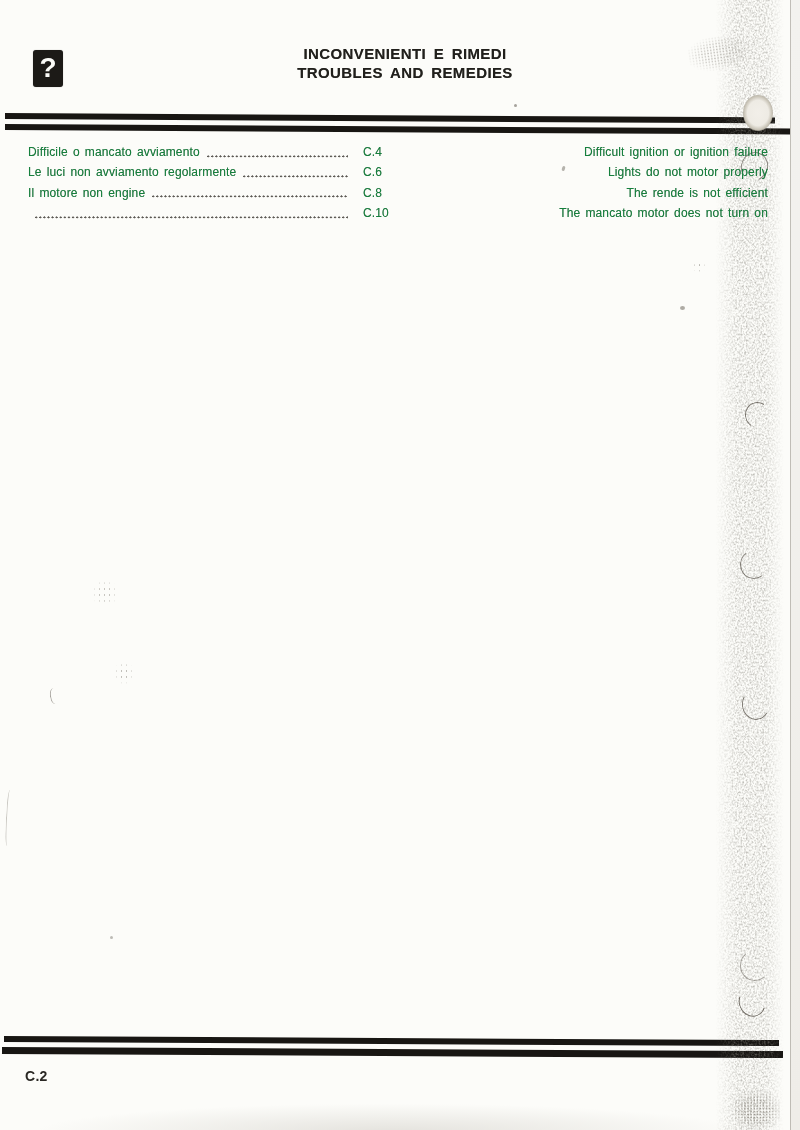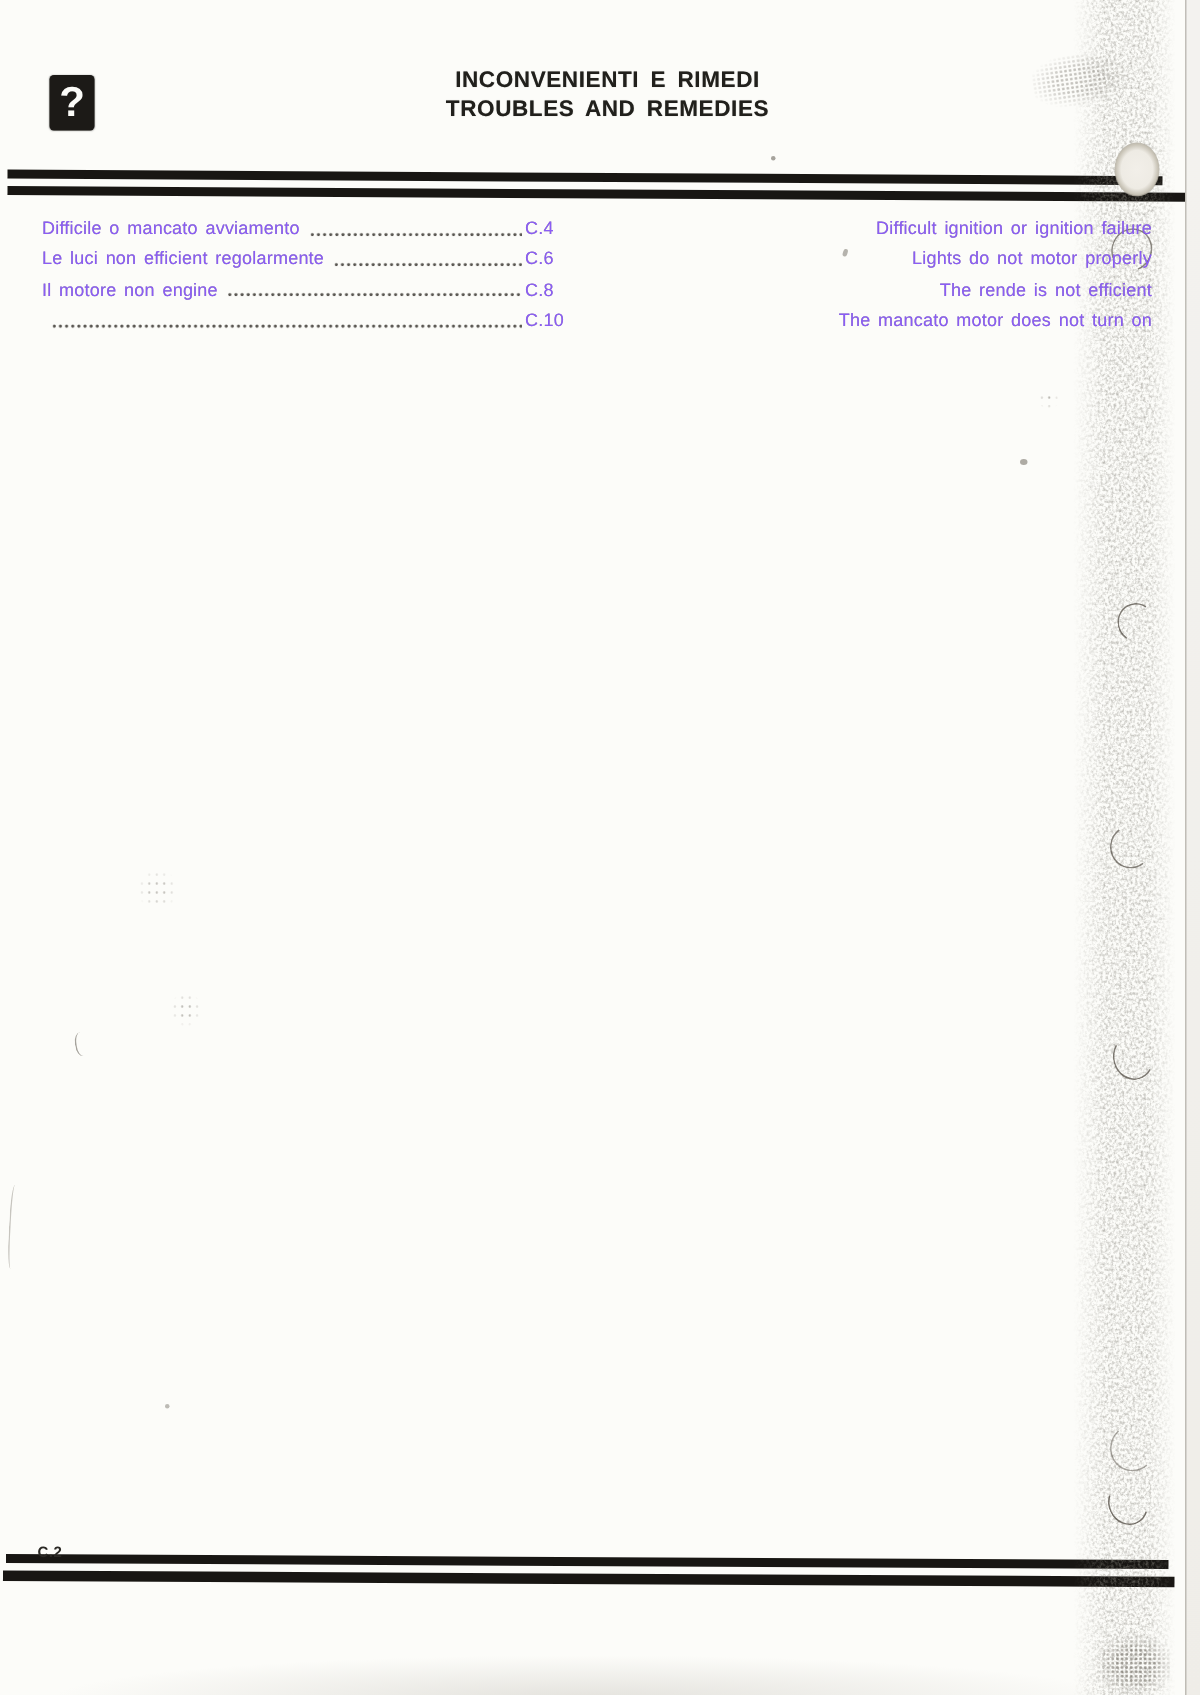--- a/index.html
+++ b/index.html
@@ -27,33 +27,33 @@
   }
   
   .bar{position:absolute;background:#181613;z-index:2;transform-origin:left center;}
   .bar-t1{left:5px;top:113px;width:770px;height:5.5px;transform:rotate(.33deg);}
   .bar-t2{left:5px;top:123.5px;width:786px;height:6px;transform:rotate(.33deg);}
   .bar-b1{left:4px;top:1036px;width:775px;height:5.5px;transform:rotate(.3deg);}
   .bar-b2{left:2px;top:1046.5px;width:781px;height:6.5px;transform:rotate(.3deg);}
   
   .toc{position:absolute;left:28px;top:142px;width:740px;z-index:5;}
   .toc-row{display:flex;height:20.3px;line-height:20.3px;font-size:12px;
-    color:#8b5cf6;letter-spacing:.15px;word-spacing:1.6px;
+    color:#15803d;letter-spacing:.15px;word-spacing:1.6px;
     text-shadow:0 0 .4px rgba(64,62,58,.5);}
   .toc-left{display:flex;width:322px;}
   .toc-it{white-space:nowrap;}
   .leader{
     flex:1;height:3px;margin:0 2px 4.5px 7px;align-self:flex-end;
     background-image:radial-gradient(circle at 1.2px 1.4px,rgba(72,69,64,.9) .8px,rgba(72,69,64,0) 1.25px);
     background-size:4.1px 3px;background-repeat:repeat-x;
   }
-  .toc-ref{width:39px;white-space:nowrap;}
+  .toc-ref{width:39px;margin-left:13px;white-space:nowrap;}
   .toc-en{flex:1;white-space:nowrap;text-align:right;}
   
-  .folio{position:absolute;left:25px;top:1030px;font-size:10px;font-weight:700;
+  .folio{position:absolute;left:25px;top:1068px;font-size:14px;font-weight:700;
     color:#2a2824;letter-spacing:.3px;z-index:5;}
   
   .noise{
     position:absolute;left:714px;top:0;z-index:3;opacity:.62;
     -webkit-mask-image:linear-gradient(to right,transparent 2%,#000 32%,#000 72%,transparent 97%);
             mask-image:linear-gradient(to right,transparent 2%,#000 32%,#000 72%,transparent 97%);
   }
   .page-edge{
     position:absolute;left:790px;top:0;width:10px;height:1130px;z-index:6;
     background:linear-gradient(to bottom,#f3f2ef,#efede8);
@@ -122,21 +122,21 @@
     <div class="toc-row">
       <div class="toc-left">
         <span class="toc-it">Difficile o mancato avviamento</span>
         <span class="leader"></span>
       </div>
       <span class="toc-ref">C.4</span>
       <span class="toc-en">Difficult ignition or ignition failure</span>
     </div>
     <div class="toc-row">
       <div class="toc-left">
-        <span class="toc-it">Le luci non efficient regolarmente</span>
+        <span class="toc-it">Le luci non avviamento regolarmente</span>
         <span class="leader"></span>
       </div>
       <span class="toc-ref">C.6</span>
       <span class="toc-en">Lights do not motor properly</span>
     </div>
     <div class="toc-row">
       <div class="toc-left">
         <span class="toc-it">Il motore non engine</span>
         <span class="leader"></span>
       </div>

